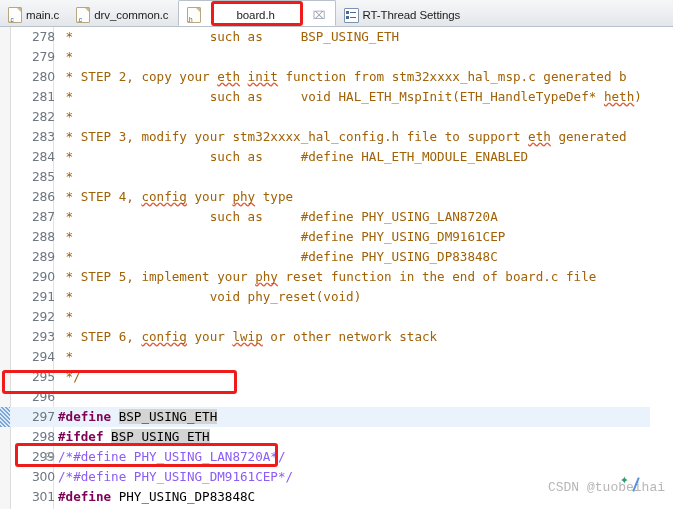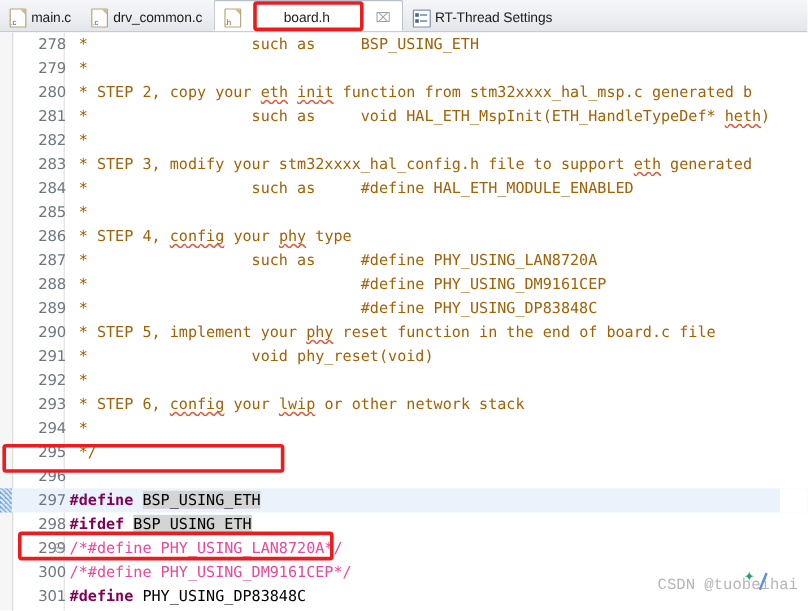--- a/index.html
+++ b/index.html
@@ -191,21 +191,21 @@
     position: absolute;
     left: 58px; top: 0;
     width: 612px;
     overflow: hidden;
     text-overflow: clip;
     white-space: pre;
   }
 
   
   .c-cmt   { color: #a16207; }           
-  .c-cmt2  { color: #ec4899; }           
+  .c-cmt2  { color: #8b5cf6; }           
   .c-pre   { color: #7f0055; font-weight: bold; }  
   .c-id    { color: #000000; }
   .c-hl    { background: #d4d4d4; }      
   .sp-err  {
     text-decoration: underline wavy #e05a3a;
     text-decoration-skip-ink: none;
   }
 
   
   .redbox {

